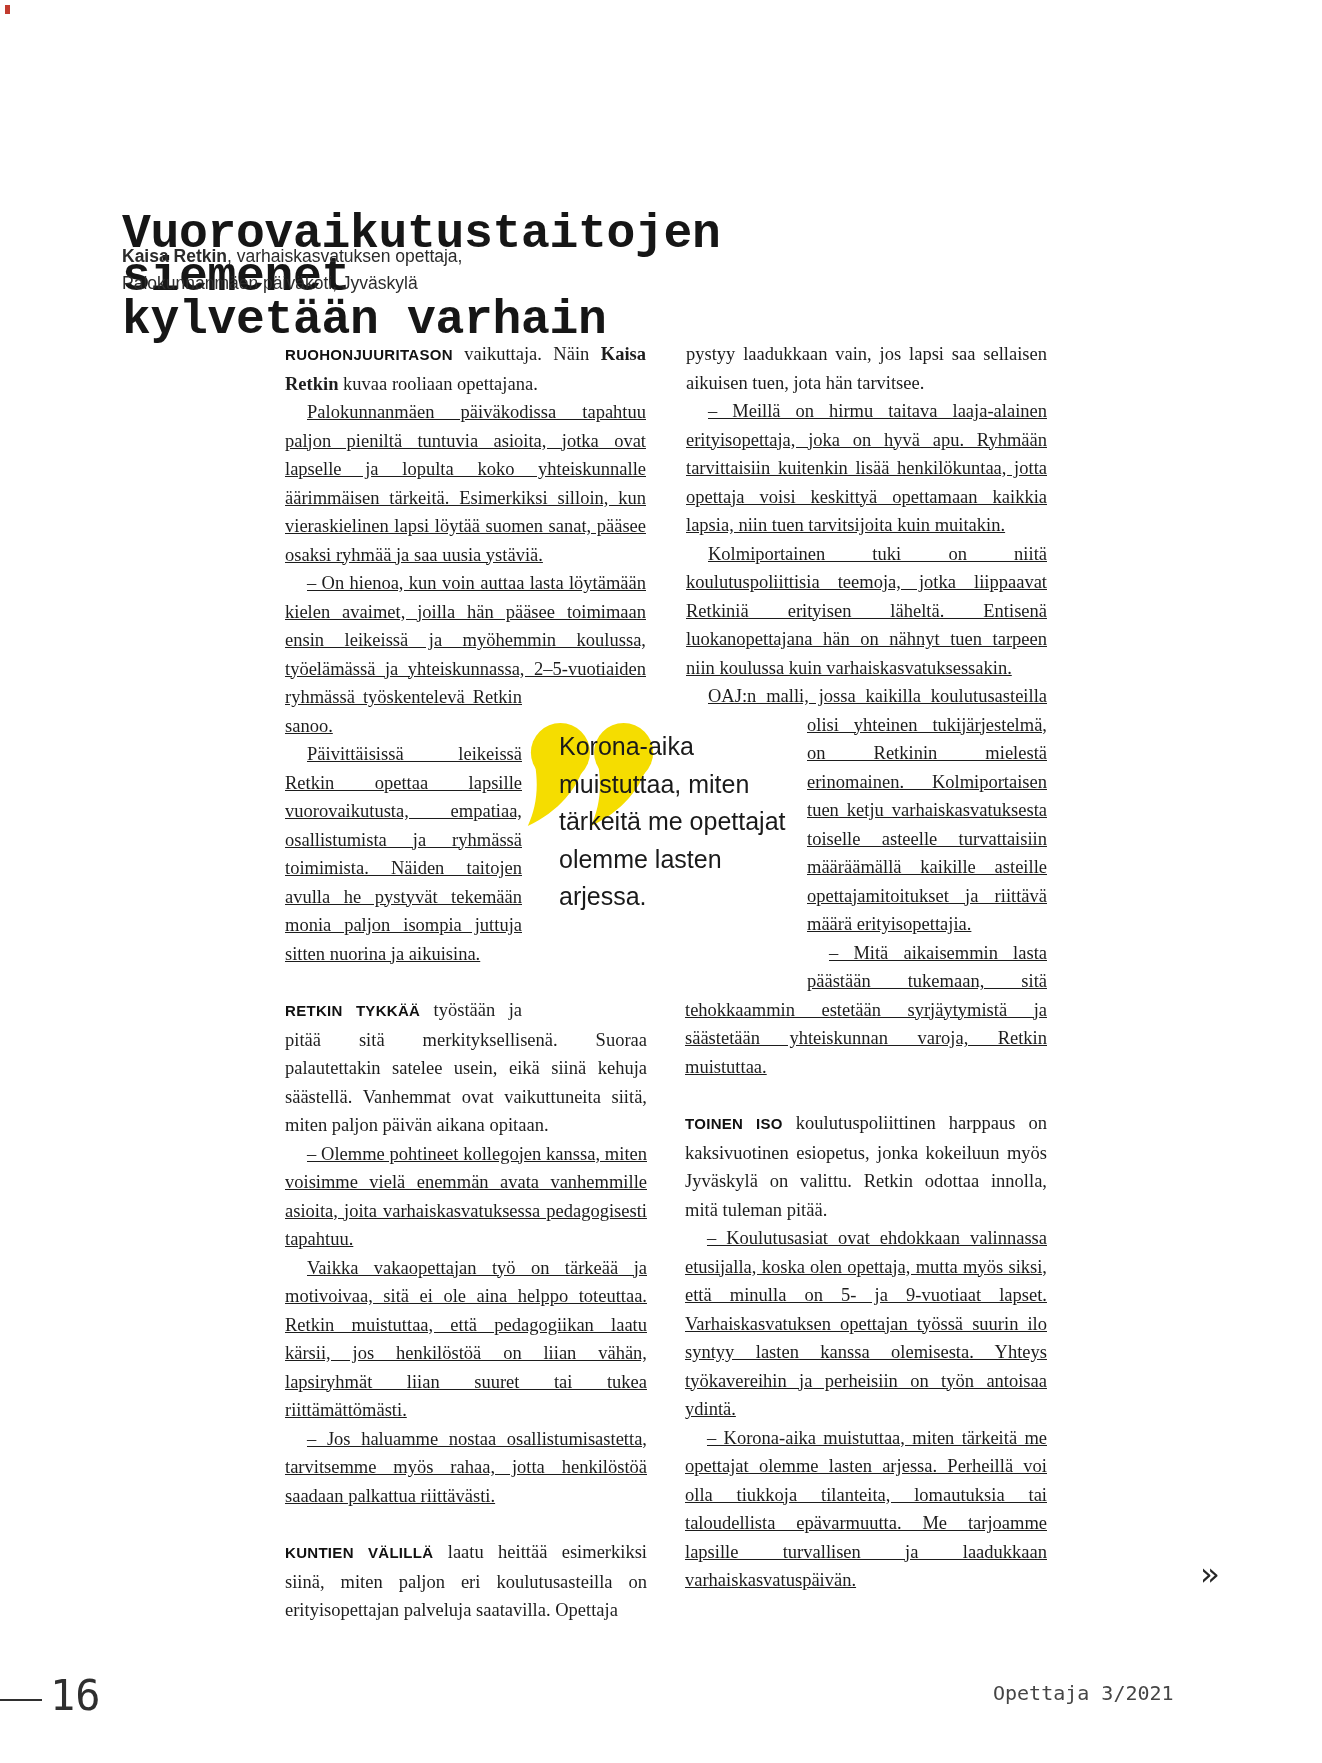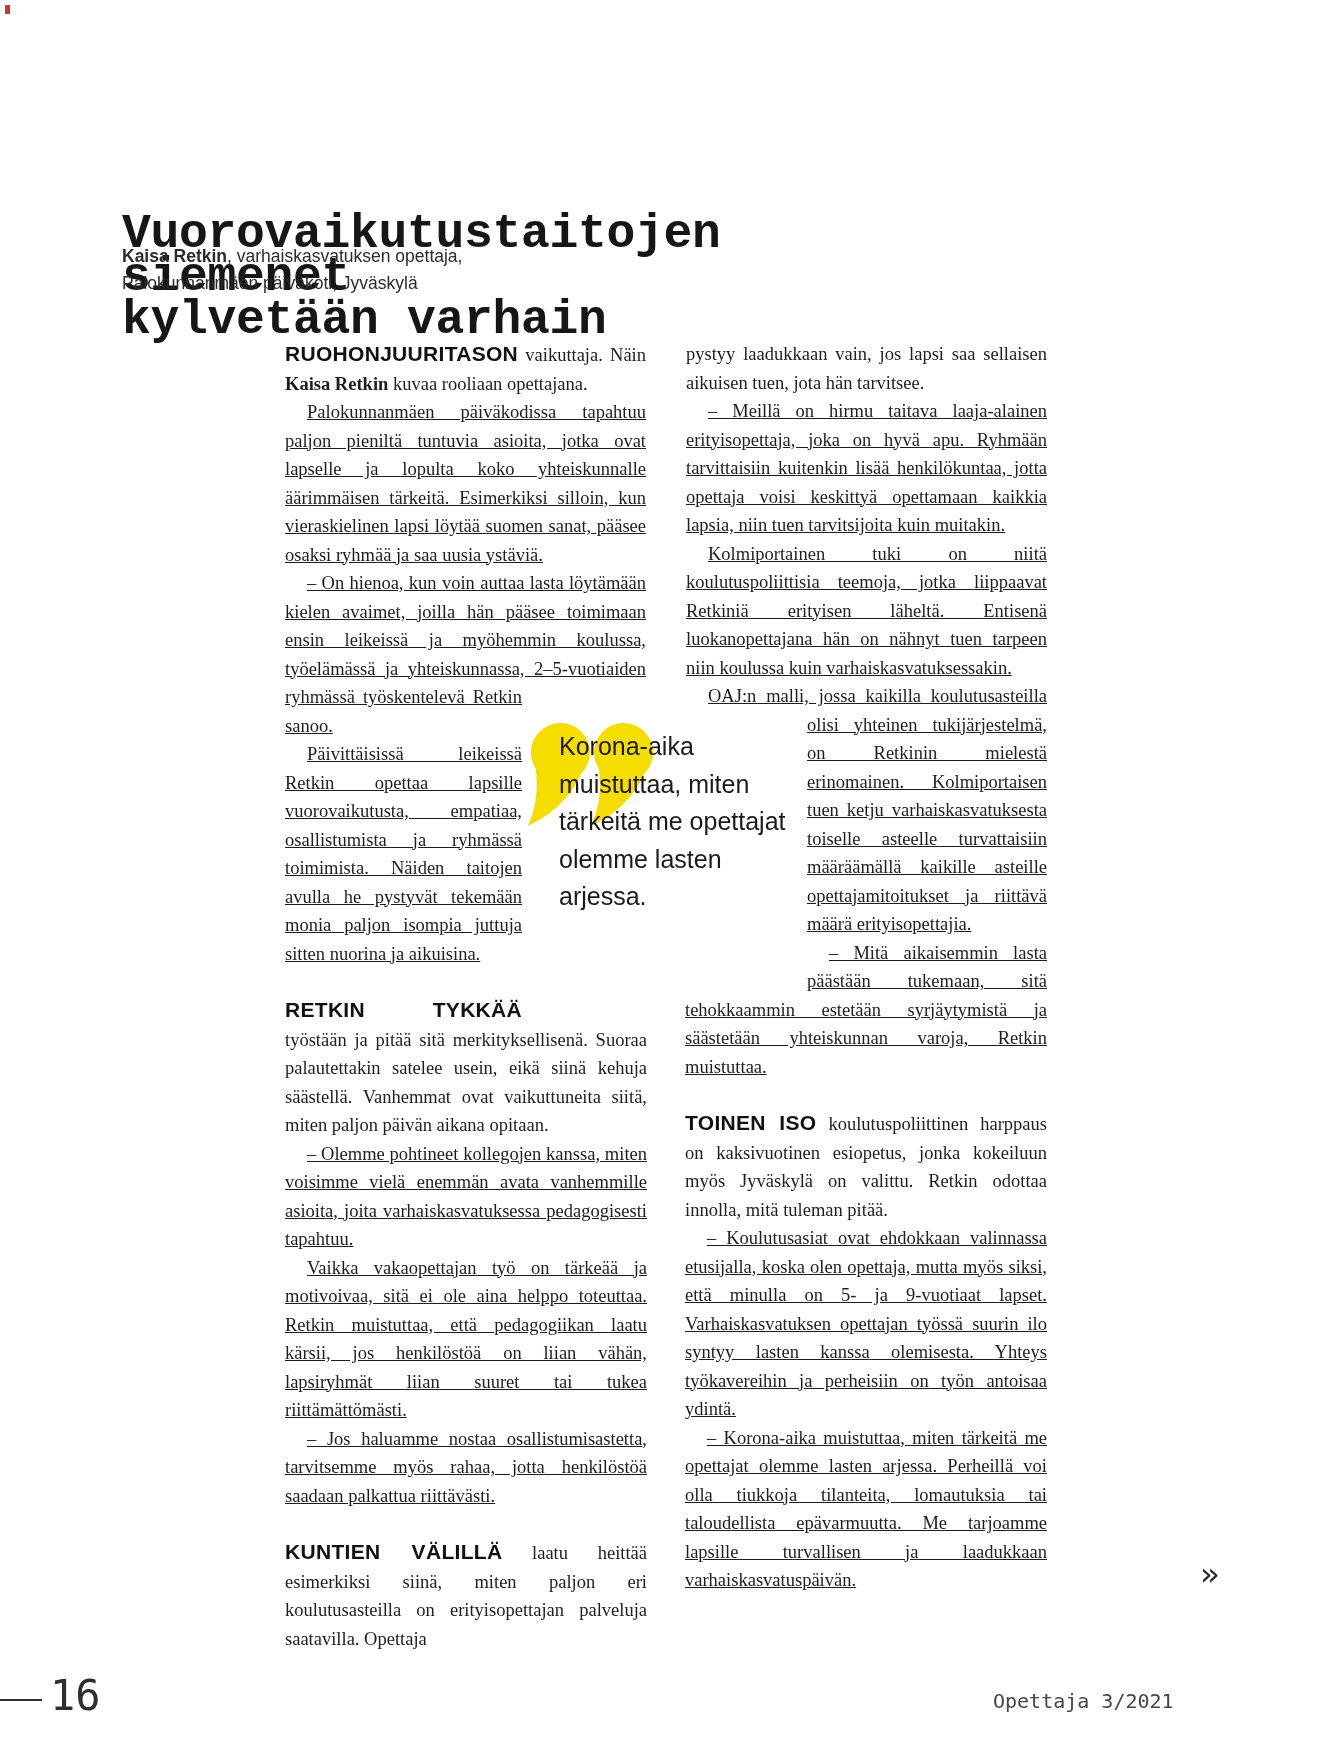--- a/index.html
+++ b/index.html
@@ -39,21 +39,21 @@
     text-align:justify;
   }
   .col-1{left:285px;}
   .col-2{left:685px;}
   .col p{margin:0;}
   .col p.indent{text-indent:22px;text-decoration:underline;}
   .col p.section{margin-top:28px;}
   .lead{
     font-family:"Liberation Sans", sans-serif;
     font-weight:bold;
-    font-size:21px;
+    font-size:15px;
     letter-spacing:0.3px;
     color:#111;
   }
   .bold-serif{font-weight:bold;}
   
   .push-c1{float:right;width:1px;height:352px;}
   .spacer-c1{float:right;clear:right;width:125px;height:310px;}
   .push-c2{float:left;width:1px;height:380px;}
   .spacer-c2{float:left;clear:left;width:122px;height:255px;}
   
@@ -79,21 +79,21 @@
     background:#2f2f2f;
   }
   .folio-number{
     position:absolute;left:50px;top:1676px;
     font-family:"DejaVu Sans Mono", monospace;
     font-size:42px;line-height:40px;color:#2f2f2f;
   }
   .issue{
     position:absolute;left:993px;top:1680px;
     font-family:"DejaVu Sans Mono", monospace;
-    font-size:20px;line-height:26px;color:#454545;margin-top:8px;
+    font-size:20px;line-height:26px;color:#454545;
   }
 </style>
 </head>
 <body>
 
 <div class="page">
 
   <div class="crop-mark"></div>
 
   <h1 class="headline"><span>Vuorovaikutustaitojen siemenet</span><br>

